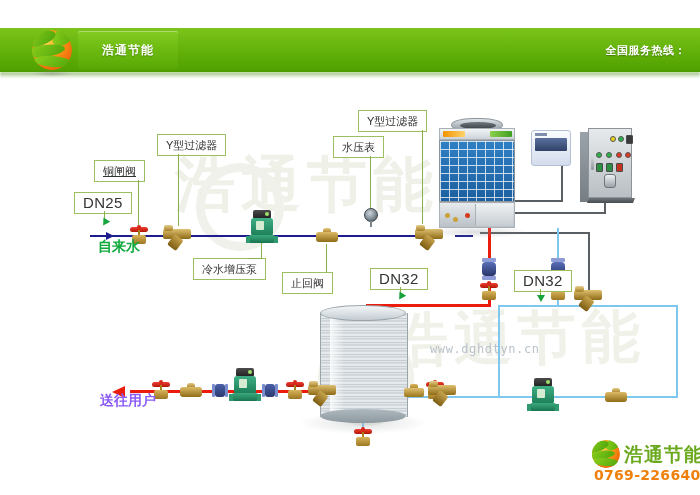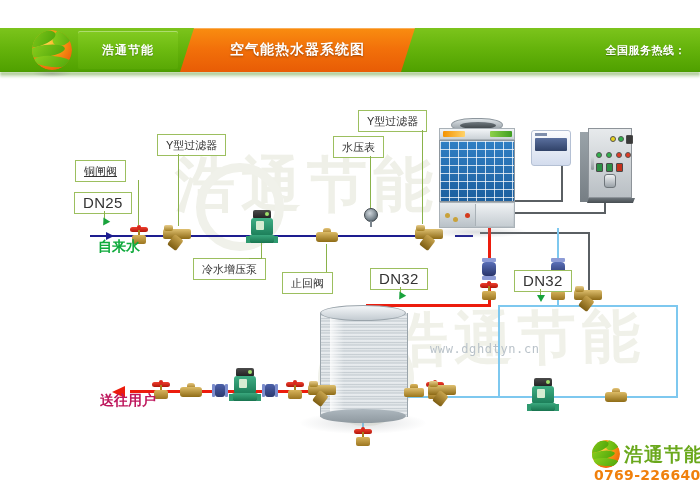--- a/index.html
+++ b/index.html
@@ -126,21 +126,21 @@
     border-top:7px solid #19a33c;
   }
   .lead-arrow.dr{
     border-left:4px solid transparent;border-right:4px solid transparent;
     border-top:7px solid #19a33c;transform:rotate(32deg);
   }
 
   
   .freetext{position:absolute;font-size:14px;font-weight:bold;white-space:nowrap;}
   .freetext.green{color:#0faa3c;}
-  .freetext.red{color:#be185d;font-family:Liberation Mono, monospace;}
+  .freetext.red{color:#8b5cf6;font-family:Liberation Mono, monospace;}
 
   
   
   .valve-red{position:absolute;width:22px;height:20px;}
   .valve-red .body{
     position:absolute;left:4px;top:9px;width:14px;height:9px;
     background:linear-gradient(180deg,#d8b45c,#9c7620);
     border-radius:2px;
   }
   .valve-red .stem{position:absolute;left:10px;top:4px;width:2px;height:7px;background:#a8811f;}
@@ -387,23 +387,20 @@
   <div class="wm wm-big1">浩通节能</div>
   <div class="wm-circle"></div>
   <div class="wm wm-big2">浩通节能</div>
   <div class="wm-circle2"></div>
   <div class="wm-url">www.dghdtyn.cn</div>
 
   <div class="header">
     <div class="hdr-green"></div>
     <div class="hdr-leftpanel">
       <span>浩通节能</span>
-    </div>
-    <div class="hdr-orange">
-      <span>空气能热水器系统图</span>
     </div>
     <div class="hdr-hotline">
       <span>全国服务热线：</span>
     </div>
   </div>
   <div class="logo-sphere hdr-logo">
     <div class="core"></div>
     <div class="leaf l4"></div>
       <div class="leaf l1"></div>
     <div class="leaf l2"></div>
@@ -607,21 +604,21 @@
   <div class="ystrainer" style="left:574px;top:285px;">
     <div class="main"></div>
       <div class="cap"></div>
       <div class="leg"></div>
   </div>
 
   <div class="callout en" style="left:74px;top:192px;">DN25</div>
   <div class="lead v" style="left:104px;top:211px;height:13px;"></div>
   <div class="lead-arrow dr" style="left:101px;top:219px;"></div>
 
-  <div class="callout" style="left:75px;top:160px;text-decoration:underline;">铜闸阀</div>
+  <div class="callout" style="left:94px;top:160px;text-decoration:underline;">铜闸阀</div>
   <div class="lead v" style="left:138px;top:180px;height:45px;"></div>
 
   <div class="callout" style="left:157px;top:134px;">Y型过滤器</div>
   <div class="lead v" style="left:178px;top:154px;height:72px;"></div>
 
   <div class="callout" style="left:333px;top:136px;">水压表</div>
   <div class="lead v" style="left:370px;top:156px;height:52px;"></div>
 
   <div class="callout" style="left:358px;top:110px;">Y型过滤器</div>
   <div class="lead v" style="left:422px;top:130px;height:94px;"></div>

